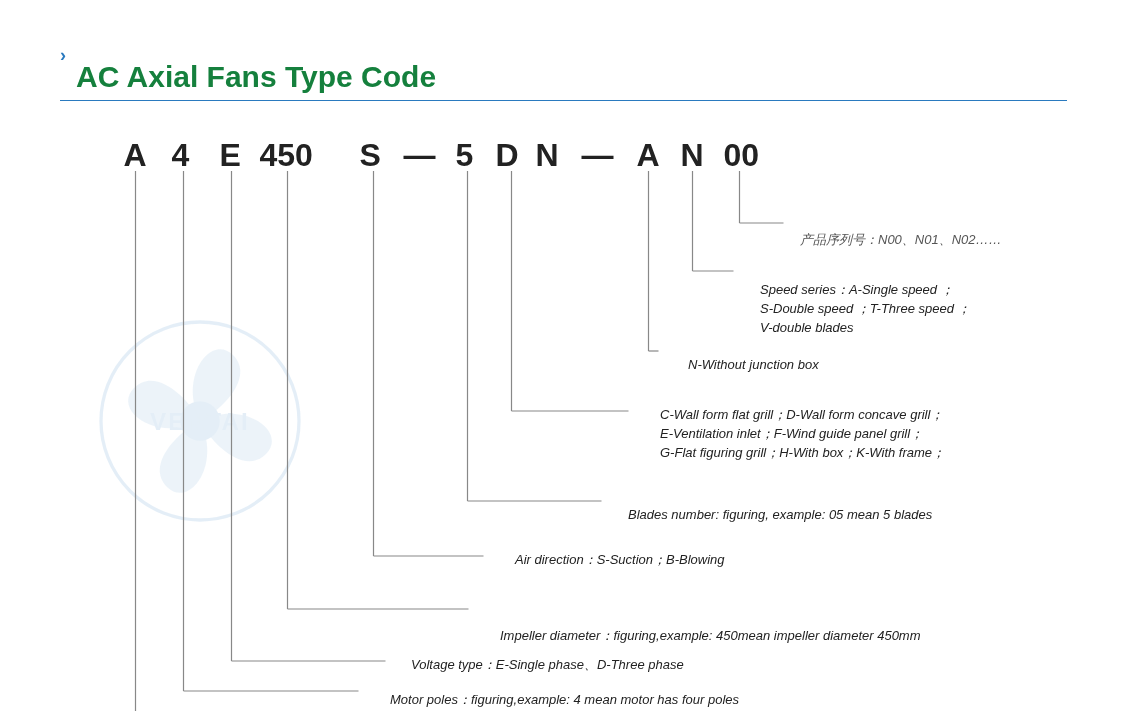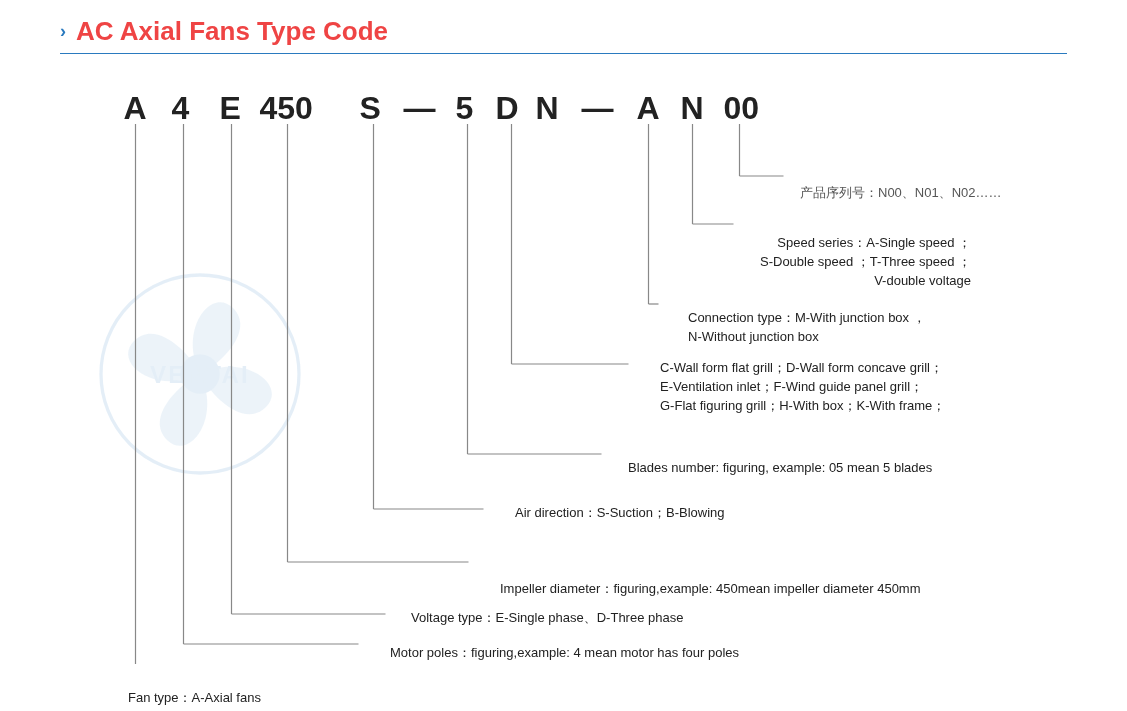--- a/index.html
+++ b/index.html
@@ -25,23 +25,24 @@
       align-items: center;
       margin-bottom: 6px;
       gap: 10px;
     }
     .header-chevron {
       color: #2a7abf;
       font-size: 18px;
       font-weight: bold;
     }
     .header-title {
-      font-size: 26px;
+      font-size: 30px;
       font-weight: bold;
-      color: #ef4444;
+      color: #15803d;
+      margin-top: 44px;
     }
     .header-divider {
       border: none;
       border-top: 1.5px solid #2a7abf;
       margin-bottom: 10px;
     }
 
     
     .diagram-area {
       position: relative;
@@ -71,28 +72,29 @@
       z-index: 1;
     }
 
     
     .label {
       position: absolute;
       z-index: 2;
       font-size: 13px;
       color: #222;
       line-height: 1.45;
+      font-style: italic;
     }
     .label-chinese {
       color: #555;
       font-size: 13px;
     }
 
     .lbl-product-series { top: 120px; left: 740px; }
-    .lbl-speed-series   { top: 170px; left: 700px; text-align: right; }
+    .lbl-speed-series   { top: 170px; left: 700px; }
     .lbl-connection     { top: 245px; left: 628px; }
     .lbl-assembly       { top: 295px; left: 600px; }
     .lbl-blades         { top: 395px; left: 568px; }
     .lbl-air-dir        { top: 440px; left: 455px; }
     .lbl-impeller       { top: 516px; left: 440px; }
     .lbl-voltage        { top: 545px; left: 351px; }
     .lbl-motor-poles    { top: 580px; left: 330px; text-align: center; }
     .lbl-fan-type       { top: 625px; left: 68px; }
 
   </style>
@@ -177,25 +179,24 @@
 
     </svg>
 
     <div class="label lbl-product-series">
       <span class="label-chinese">产品序列号：N00、N01、N02……</span>
     </div>
 
     <div class="label lbl-speed-series">
       <div>Speed series：A-Single speed ；</div>
       <div>S-Double speed ；T-Three speed ；</div>
-      <div>V-double voltage</div>
+      <div>V-double blades</div>
     </div>
 
     <div class="label lbl-connection">
-      <div>Connection type：M-With junction box ，</div>
       <div>N-Without junction box</div>
     </div>
 
     <div class="label lbl-assembly">
       <div>C-Wall form flat grill；D-Wall form concave grill；</div>
       <div>E-Ventilation inlet；F-Wind guide panel grill；</div>
       <div>G-Flat figuring grill；H-With box；K-With frame；</div>
     </div>
 
     <div class="label lbl-blades">

